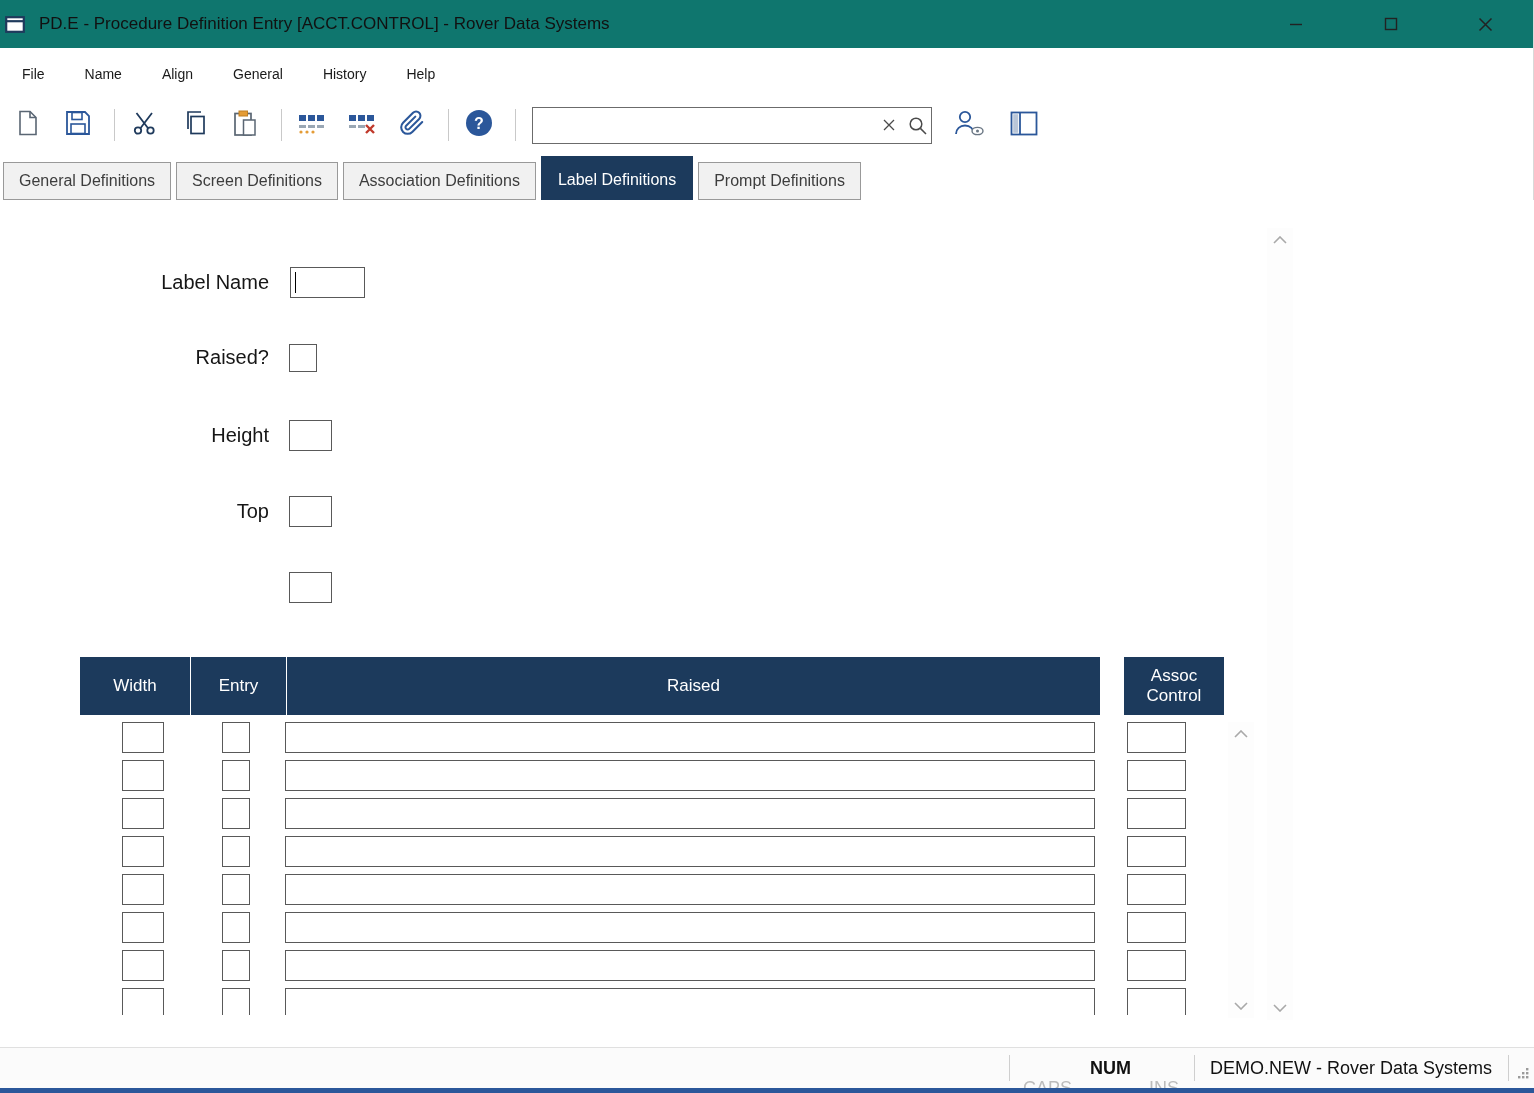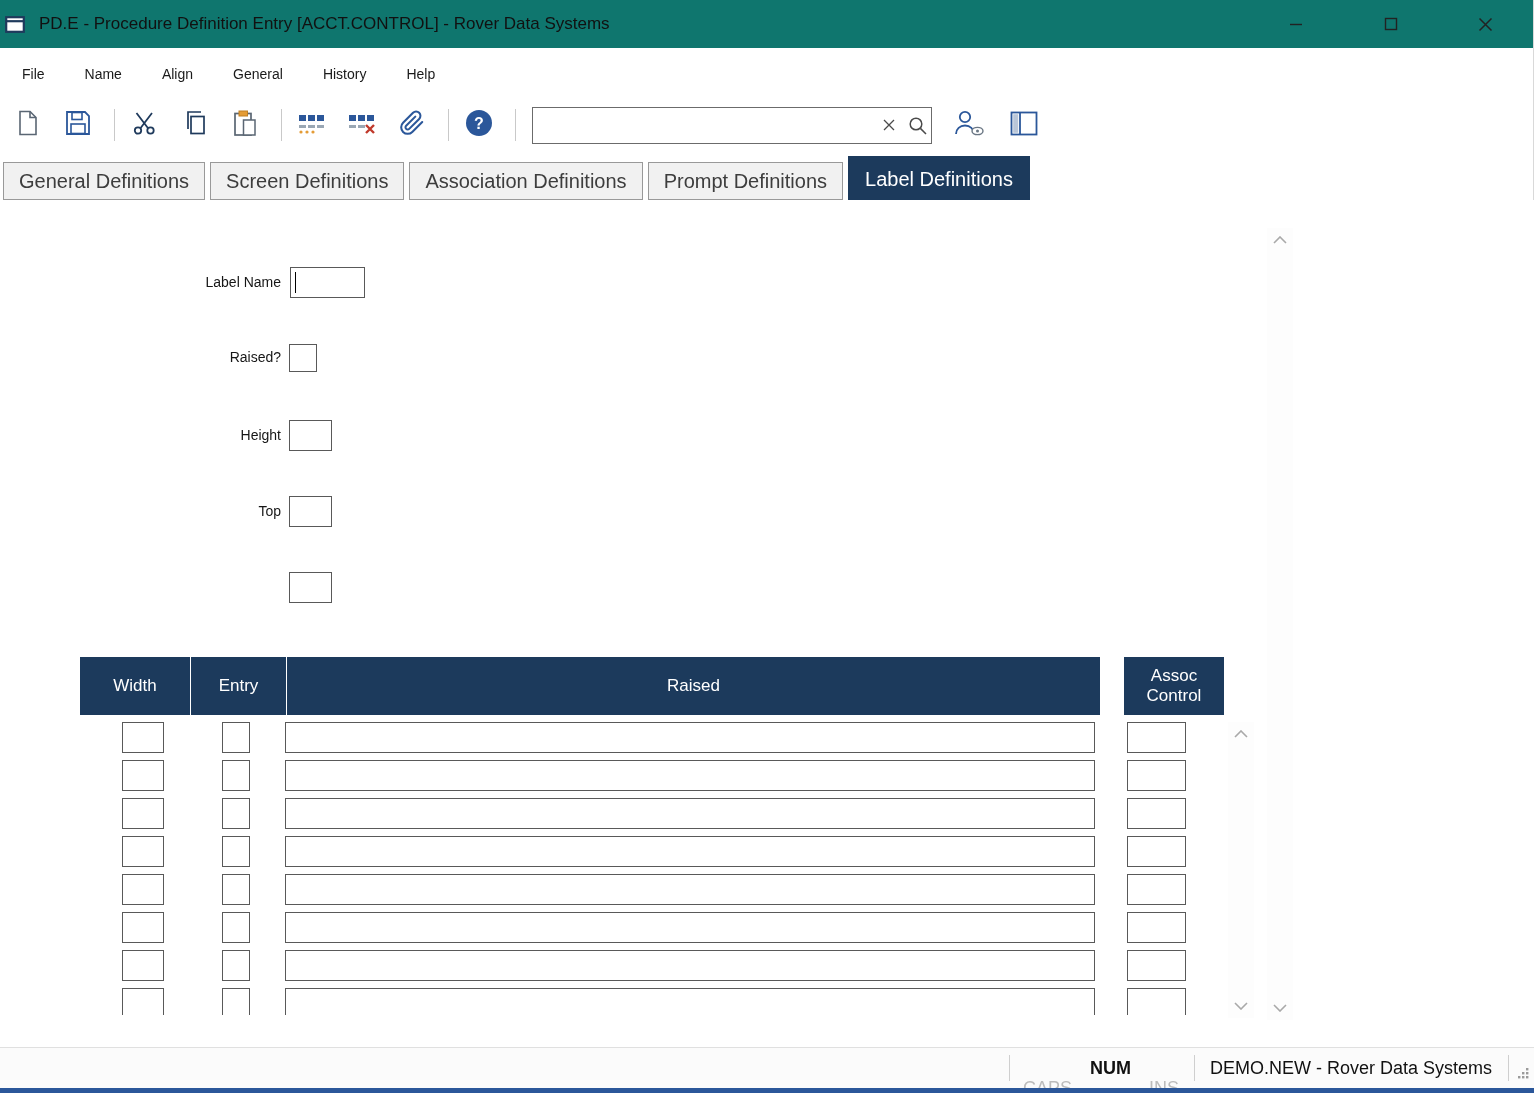--- a/index.html
+++ b/index.html
@@ -21,26 +21,26 @@
   
   .toolbar { height:50px; display:flex; align-items:center; padding-left:12px; background:#fff; }
   .tbtn { width:32px; height:34px; display:flex; align-items:center; justify-content:center; margin-right:18px; cursor:pointer; }
   .tsep { width:1px; height:32px; background:#c9c9c9; margin:0 14px 0 2px; }
   .searchbox { width:400px; height:37px; border:1px solid #6b6b6b; display:flex; align-items:center; margin-left:2px; background:#fff; }
   .searchbox input { flex:1; border:none; outline:none; height:100%; font-size:16px; padding:0 8px; font-family:inherit; }
   .searchbox .sicon { display:flex; align-items:center; justify-content:center; width:28px; height:100%; cursor:pointer; }
 
   
   .tabbar { height:50px; display:flex; align-items:flex-end; padding-left:3px; background:#fff; }
-  .tab { height:38px; line-height:36px; padding:0 15px; background:#f1f1f1; border:1px solid #999; margin-right:5px; font-size:20px; color:#3d3d3d; cursor:pointer; white-space:nowrap;text-align:center; }
+  .tab { height:38px; line-height:36px; padding:0 15px; background:#f1f1f1; border:1px solid #999; margin-right:5px; font-size:16px; color:#3d3d3d; cursor:pointer; white-space:nowrap;text-align:center; }
   .tab.active { background:#1c3a5c; color:#fff; border:none; height:47px; line-height:47px; position:relative; top:3px; padding:0 17px; }
 
   
   .content { position:absolute; top:200px; left:0; width:1534px; height:847px; background:#fff; }
-  .fieldlabel { position:absolute; left:16px; width:265px; text-align:right; font-size:14px; line-height:31px; color:#161616; }
+  .fieldlabel { position:absolute; left:4px; width:265px; text-align:right; font-size:20px; line-height:31px; color:#161616; }
   .box { position:absolute; border:1px solid #595959; background:#fff; }
   .caret { position:absolute; left:4px; top:4px; width:1px; height:21px; background:#000; }
 
   
   .ghead-cell { position:absolute; top:457px; height:58px; background:#1c3a5c; color:#fff; font-size:17px; display:flex; align-items:center; justify-content:center; text-align:center; line-height:1.2; }
 
   
   .grid-rows { position:absolute; top:522px; left:0; width:1260px; height:293px; overflow:hidden; }
   .grid-row { position:relative; height:38px; }
   .cell { position:absolute; top:0; height:31px; border:1px solid #595959; background:#fff; outline:none; font-family:inherit; font-size:16px; padding:0 4px; }
@@ -240,22 +240,22 @@
             <rect x="3.2" y="3.2" width="5" height="18.6" fill="#b9c6d8"></rect>
           </svg>
       </span>
     </div>
   </div>
 
   <div class="tabbar">
     <div class="tab">General Definitions</div>
     <div class="tab">Screen Definitions</div>
     <div class="tab">Association Definitions</div>
+    <div class="tab active">Label Definitions</div>
     <div class="tab">Prompt Definitions</div>
-    <div class="tab active">Label Definitions</div>
   </div>
 
   <div class="content">
 
     <div class="fieldlabel" style="top:67px;">Label Name</div>
     <div class="box" style="left:290px; top:67px; width:75px; height:31px;">
       <div class="caret"></div>
     </div>
 
     <div class="fieldlabel" style="top:143px; line-height:29px;">Raised?</div>

